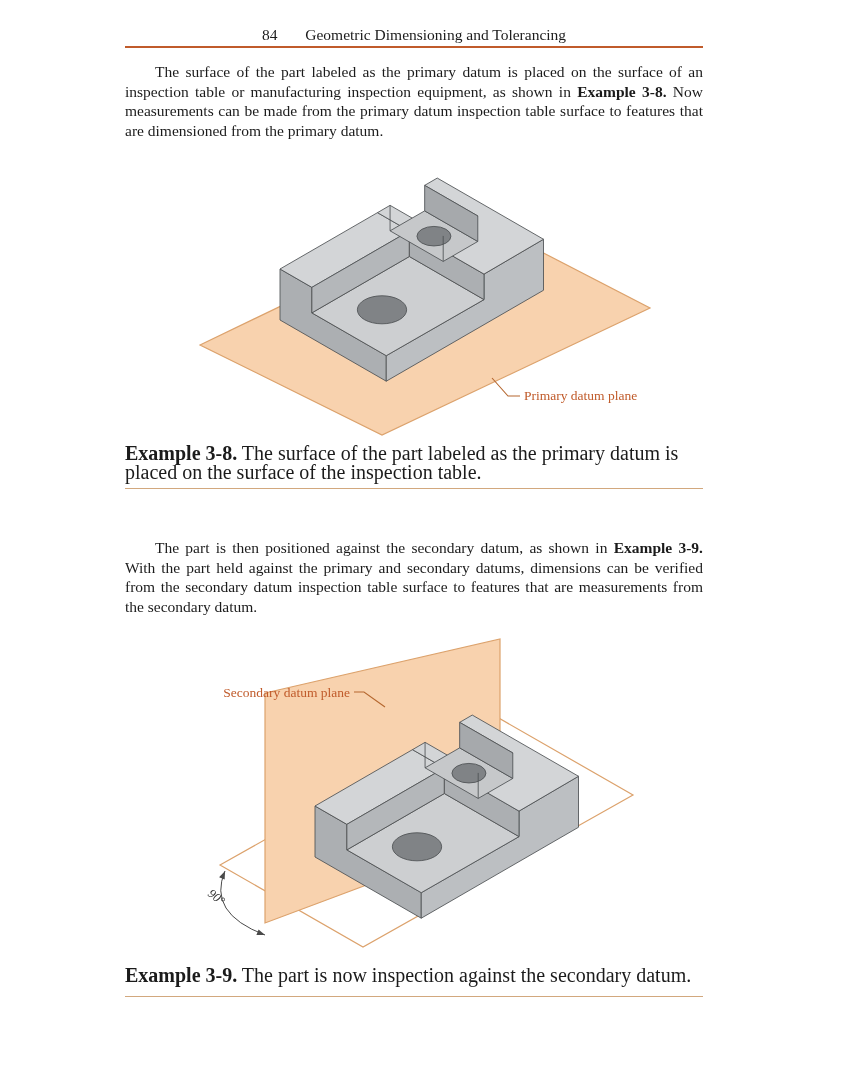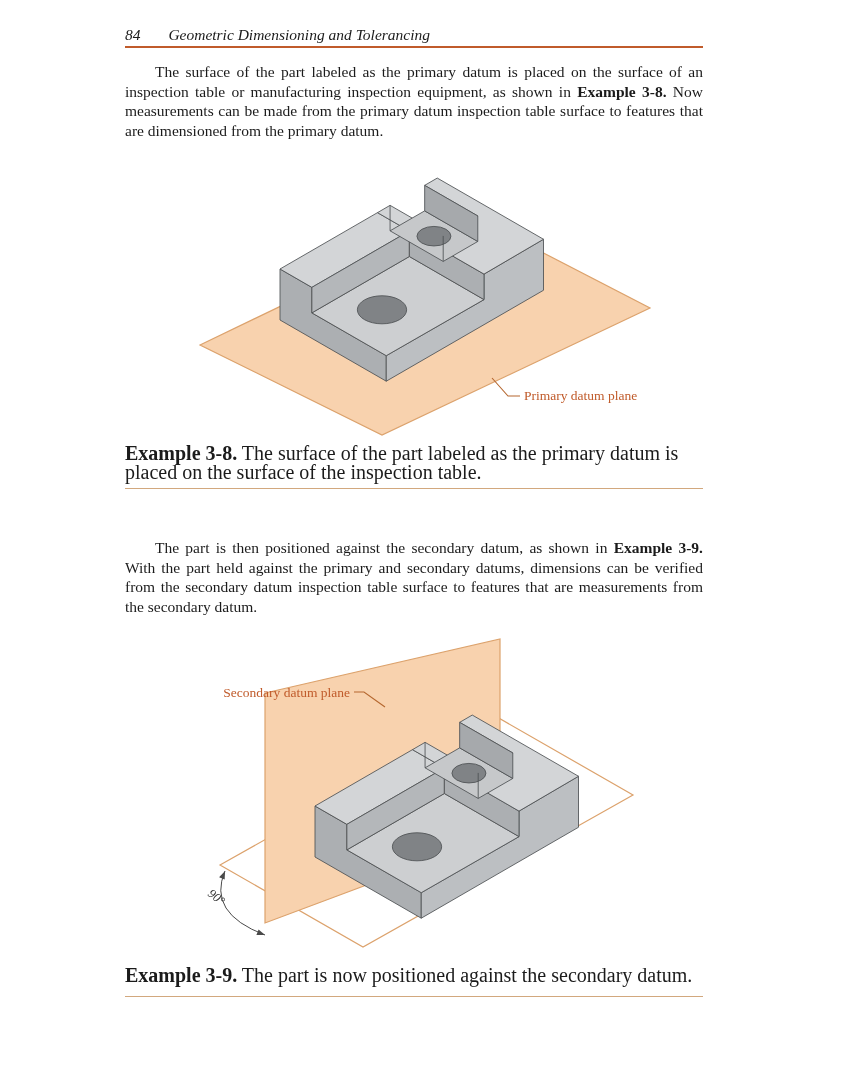--- a/index.html
+++ b/index.html
@@ -1,21 +1,21 @@
 <!DOCTYPE html>
 <html><head>
 <meta charset="utf-8">
 <style>
   html,body{margin:0;padding:0;}
   body{
     width:849px;height:1087px;background:#ffffff;position:relative;
     font-family:"Liberation Serif", serif;color:#1b1b1b;overflow:hidden;
   }
   
-  .header{position:absolute;left:125px;top:26px;width:578px;font-size:15.5px;font-style:italic;}
+  .header{position:absolute;left:125px;top:26px;width:578px;font-size:15.5px;text-align:center;}
   .header .pgnum{display:inline-block;}
   .header .runtitle{display:inline-block;margin-left:24px;}
   .rule{position:absolute;left:125px;width:578px;}
   #header-rule{top:46px;height:2px;background:#c05b2b;}
   #caption-rule-1{top:488px;height:1px;background:#d2a87e;}
   #caption-rule-2{top:996px;height:1px;background:#d2a87e;}
   
   .para{position:absolute;left:125px;width:578px;font-size:15.5px;line-height:19.5px;
         text-align:justify;margin:0;text-indent:30px;}
   #para1{top:62px;}
@@ -90,14 +90,14 @@
 
   <text class="fig-label" x="185" y="212" text-anchor="end">Secondary datum plane</text>
   <polyline class="leader" points="189,207 199,207 220,222"></polyline>
 
   <path class="arc" d="M 60,386 Q 42,428 100,450"></path>
   <polygon fill="#4a4a4a" points="60,386 59.7,394.6 54.1,392.2"></polygon>
   <polygon fill="#4a4a4a" points="100,450 91.4,450 93.6,444.4"></polygon>
   <text class="angle" transform="translate(42,410) rotate(38)">90°</text>
 </svg>
 
-<p class="caption" id="caption2"><b>Example 3-9.</b><span> The part is now positioned against the secondary datum.</span></p>
+<p class="caption" id="caption2"><b>Example 3-9.</b><span> The part is now inspection against the secondary datum.</span></p>
 <div class="rule" id="caption-rule-2"></div>
 
 </body></html>

